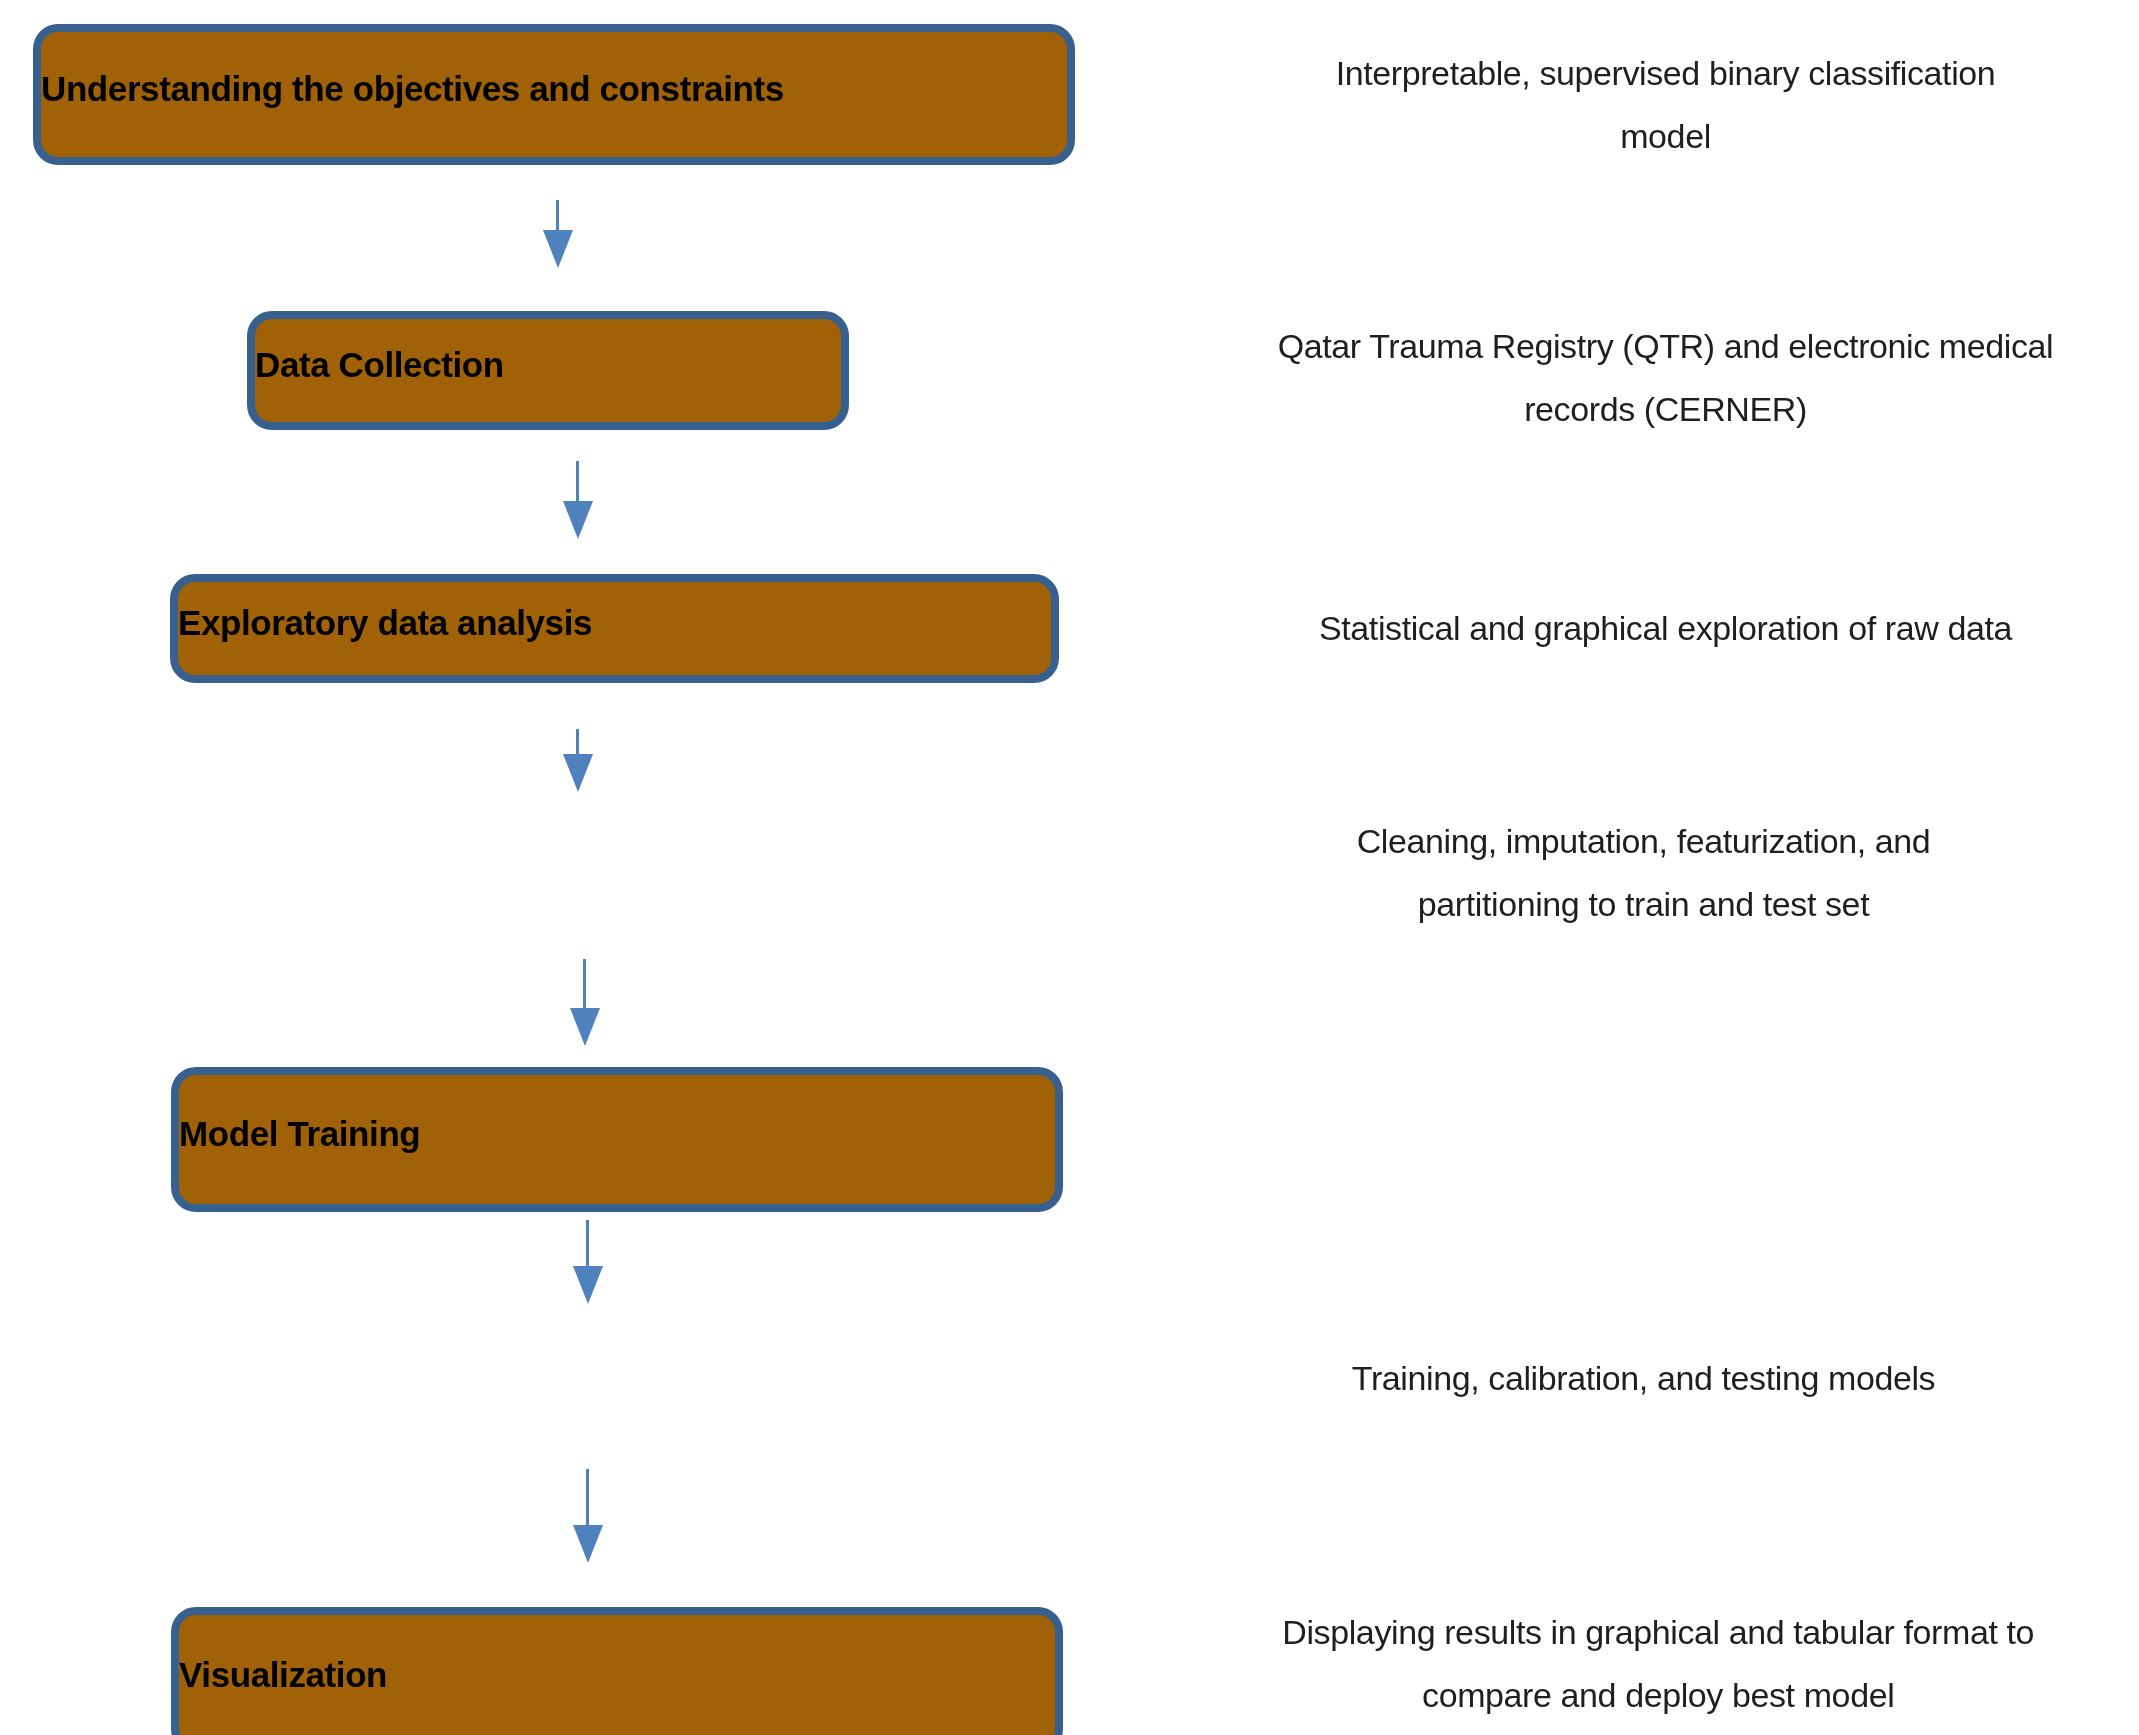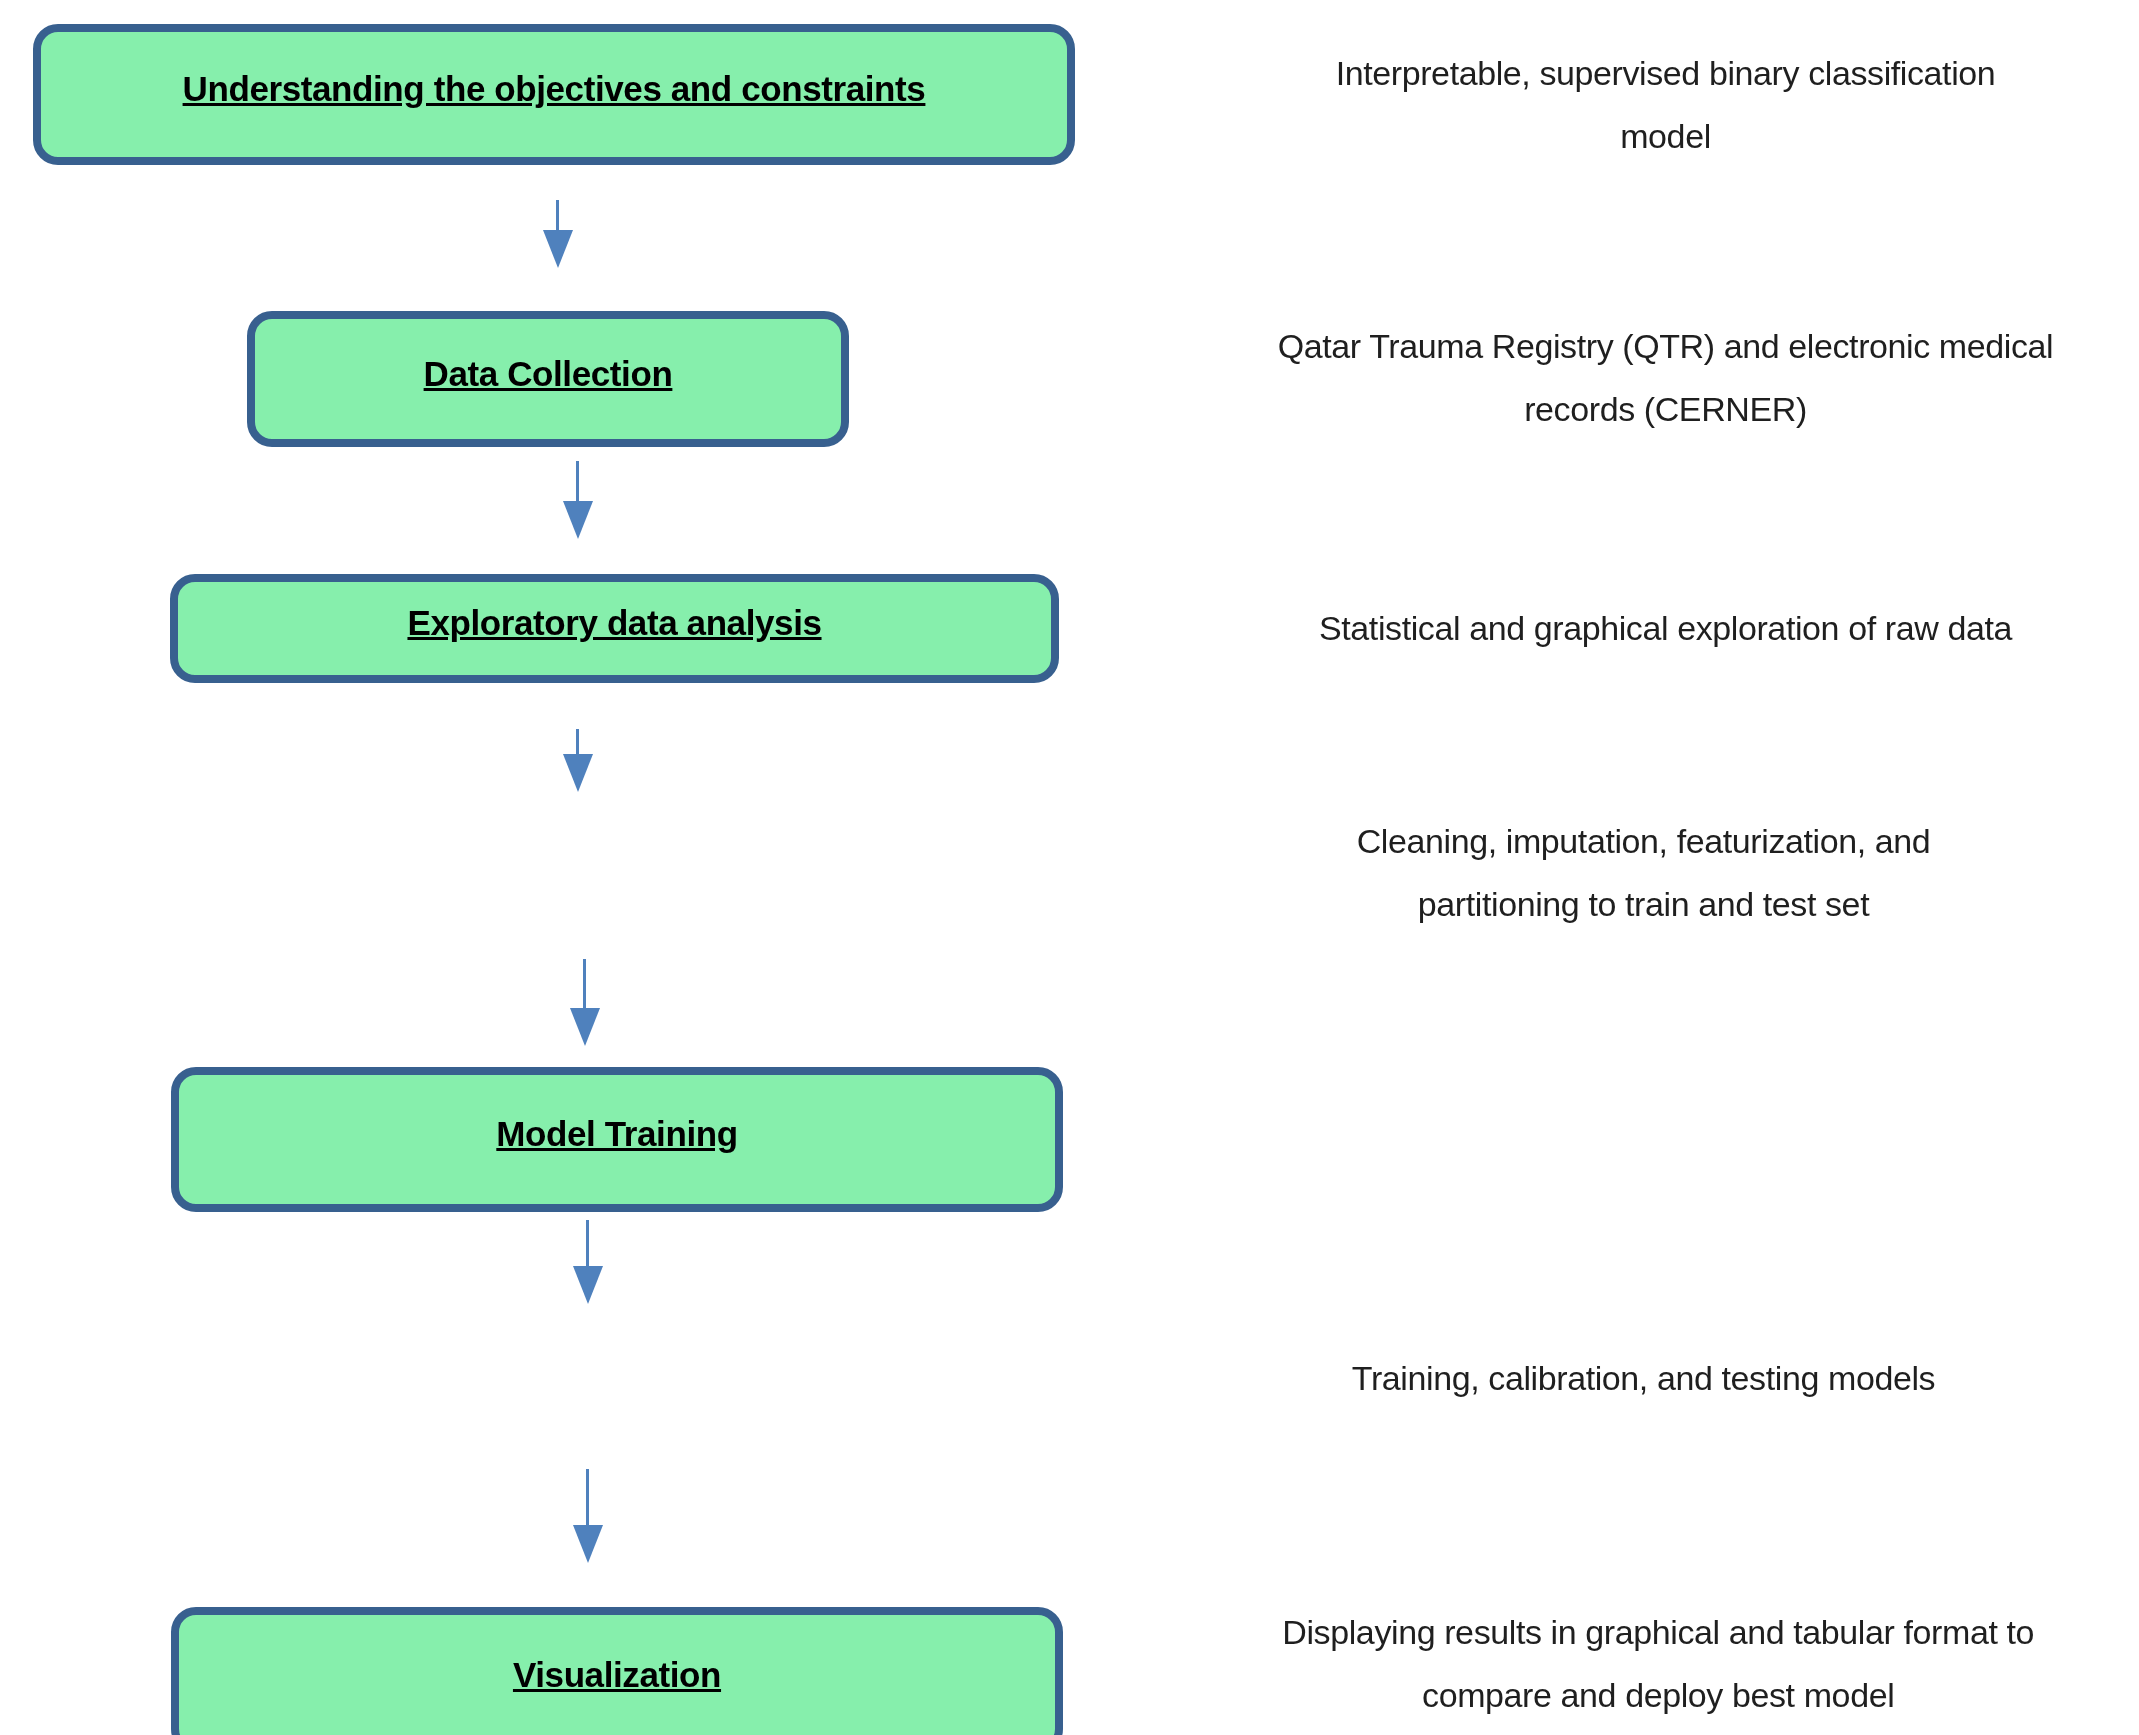--- a/index.html
+++ b/index.html
@@ -14,36 +14,35 @@
     height: 1736px;
     background: #ffffff;
     overflow: hidden;
   }
   
   .flow-box {
     position: absolute;
     box-sizing: border-box;
     border: 8px solid #38608F;
     border-radius: 25px;
-    background: #86efac;
+    background: #a16207;
     display: flex;
     align-items: center;
-    justify-content: center;
+    justify-content: flex-start;
     padding-bottom: 10.3px;
-    text-decoration: underline;
   }
   .box-label {
     font-size: 35px;
     font-weight: bold;
     color: #000000;
     text-align: center;
     letter-spacing: -0.4px;
   }
   .box1 { left: 33px;  top: 23.5px;   width: 1042px; height: 141px; }
-  .box2 { left: 247px; top: 311px;  width: 602px;  height: 136px; }
+  .box2 { left: 247px; top: 311px;  width: 602px;  height: 119px; }
   .box3 { left: 170px; top: 574px;  width: 889px; height: 109px; }
   .box4 { left: 171px; top: 808px; width: 892px; height: 144px; }
   .box5 { left: 171px; top: 1067px; width: 892px; height: 145px; }
   .box6 { left: 171px; top: 1330px; width: 892px; height: 132px; }
   .box7 { left: 171px; top: 1579px; width: 892px; height: 147px; margin-top: 28px; }
 
   
   .arrow {
     position: absolute;
     width: 31px;

